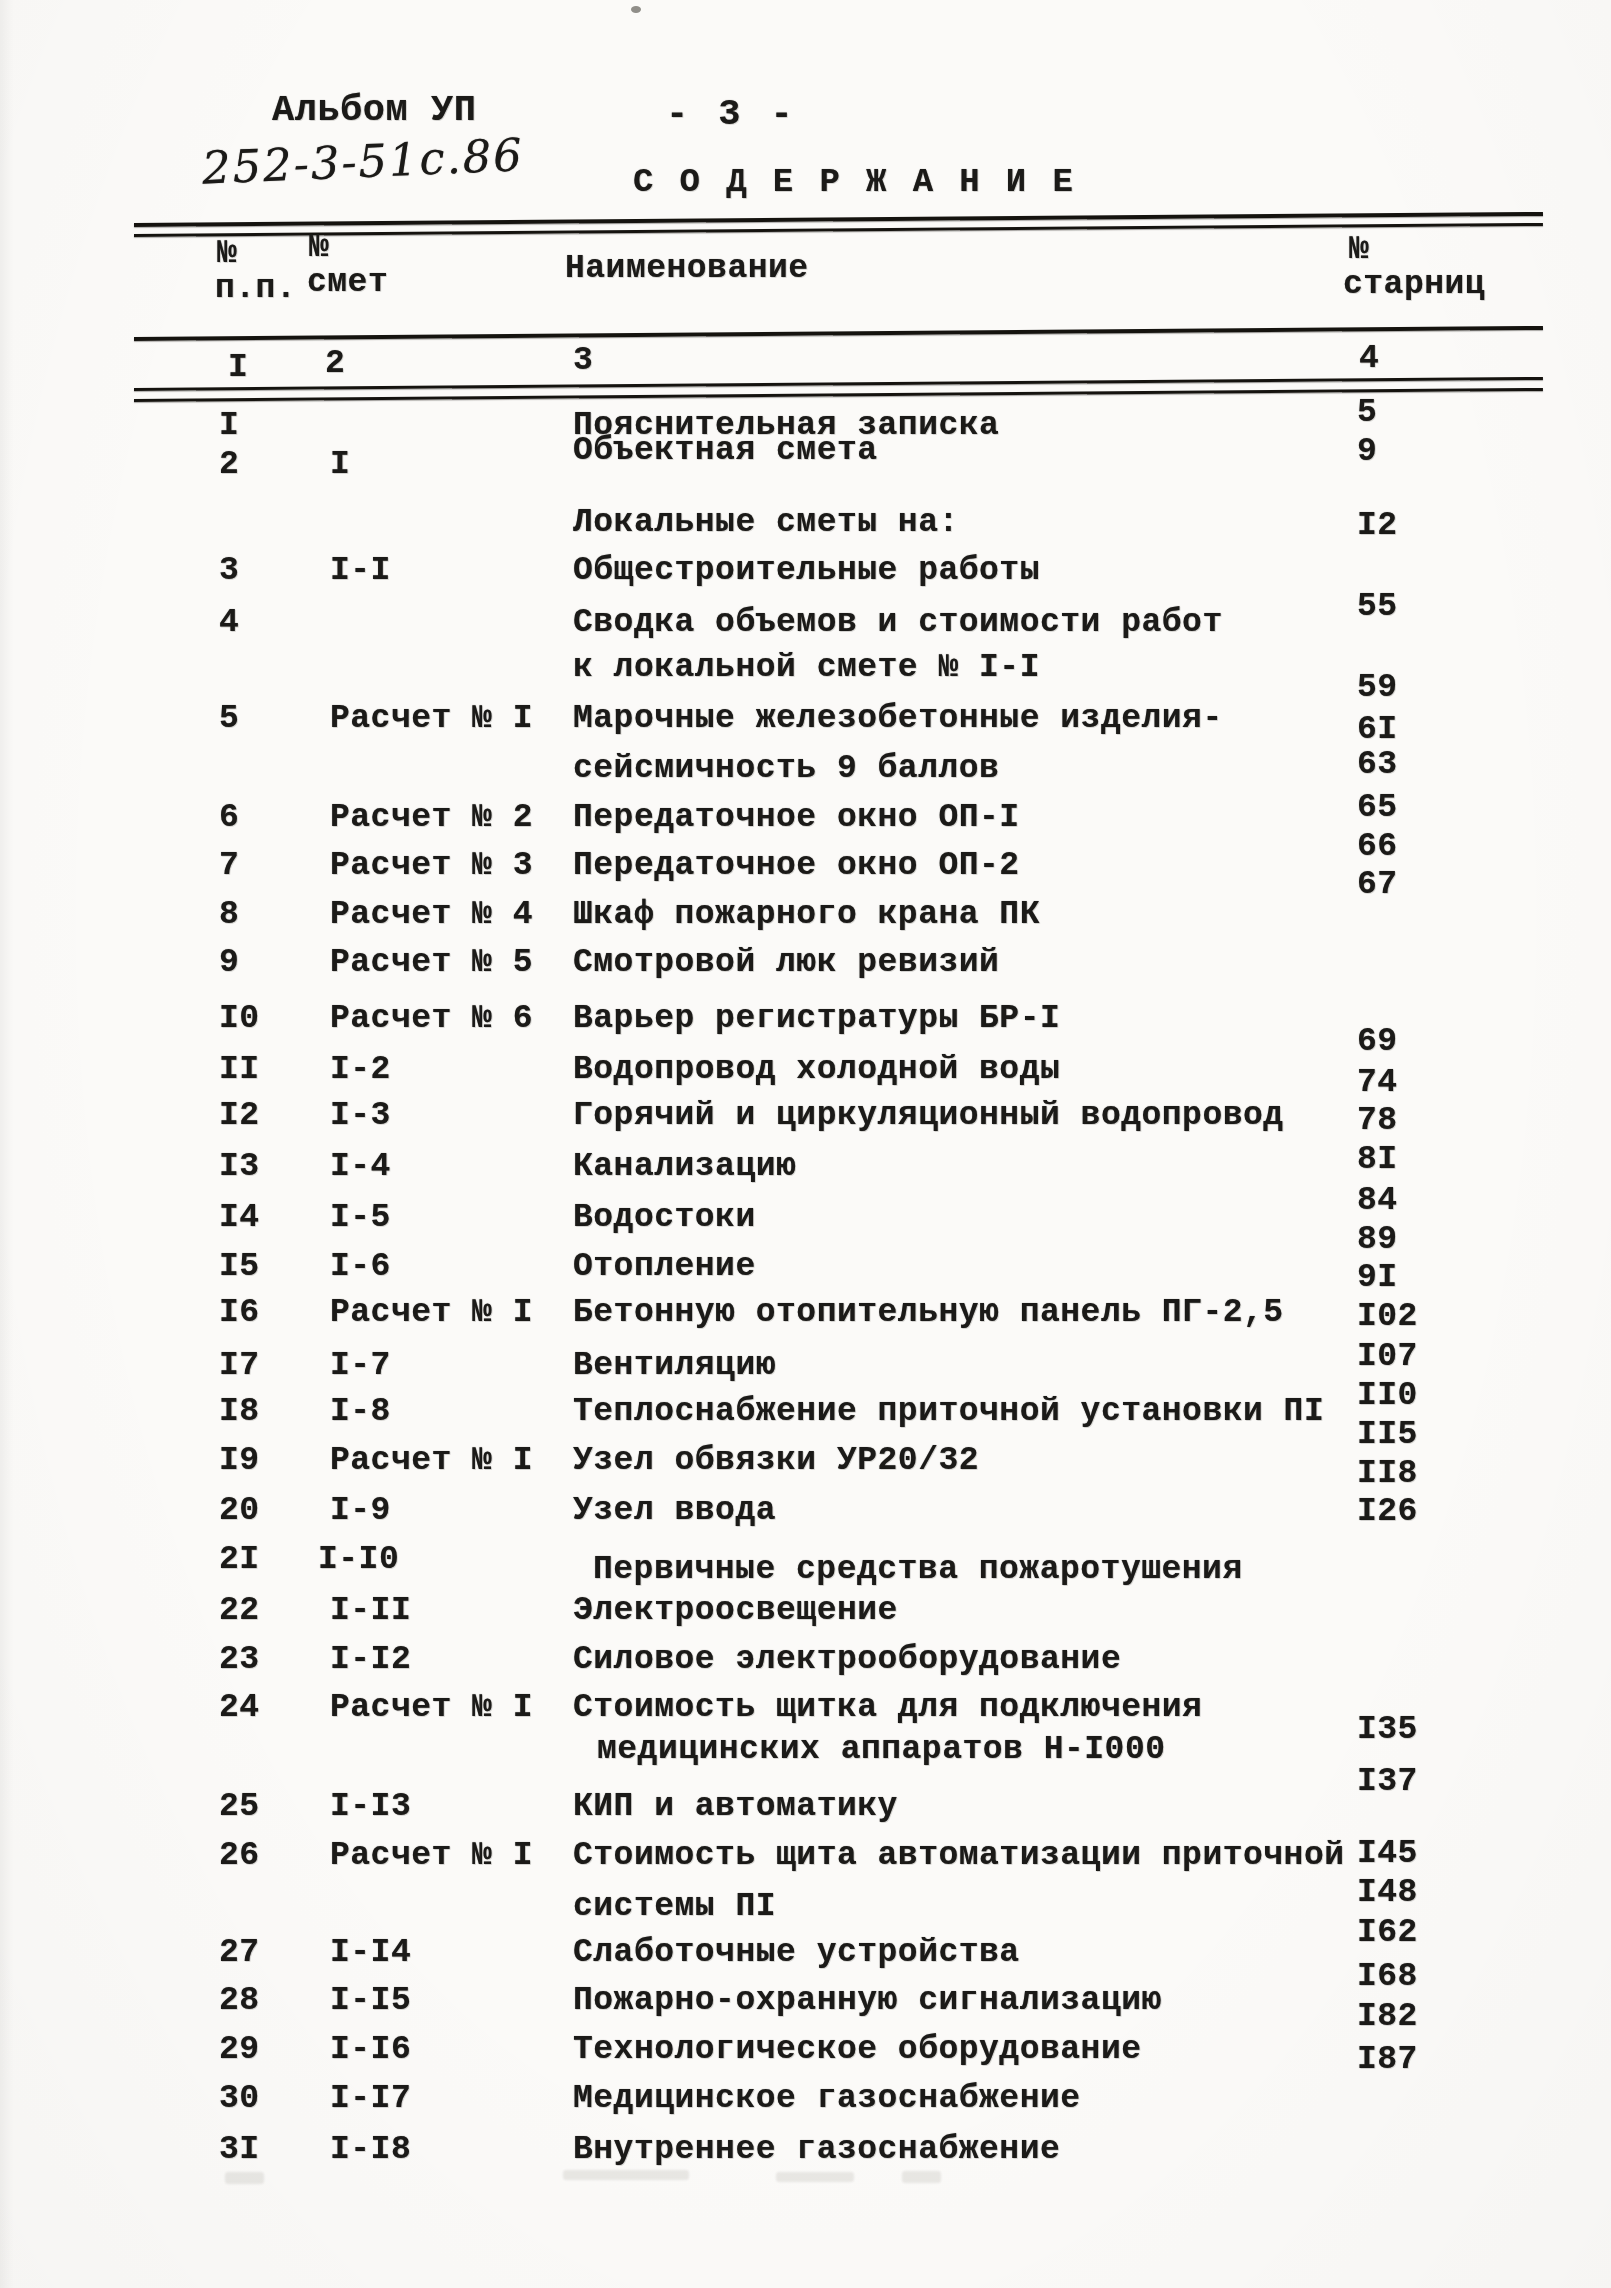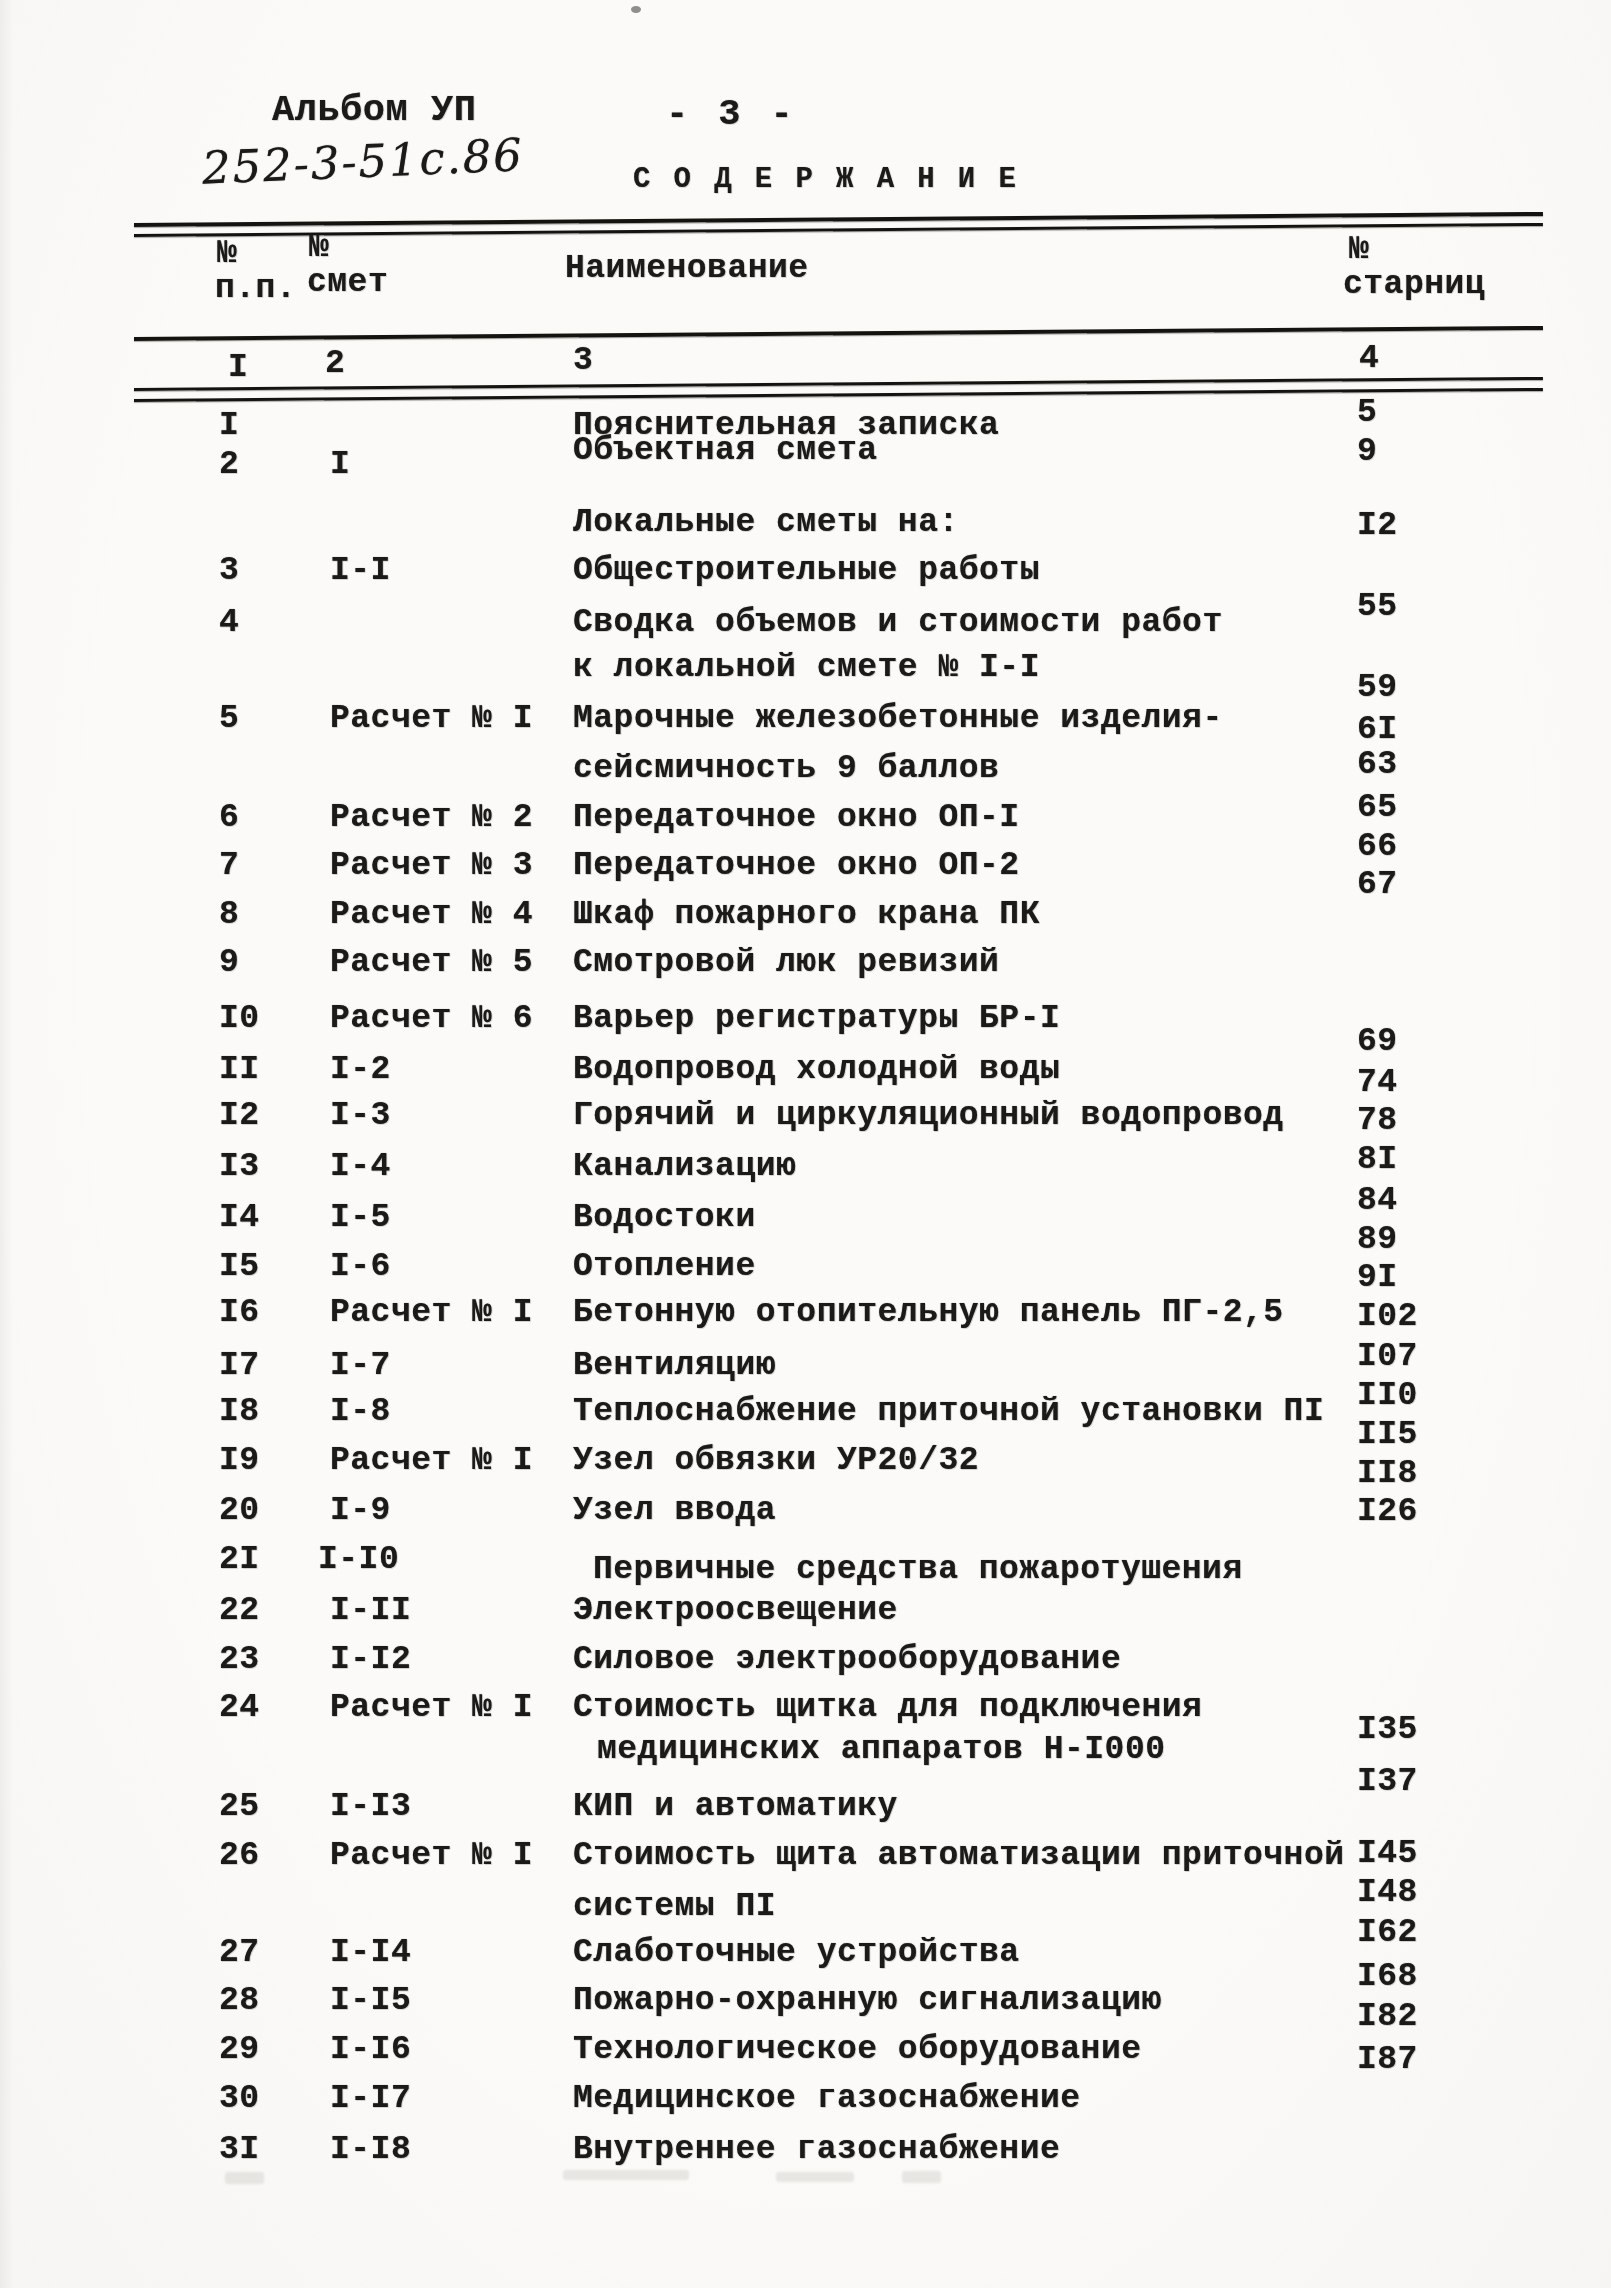--- a/index.html
+++ b/index.html
@@ -19,21 +19,21 @@
   .t{
     position:absolute;
     font-size:33px;
     line-height:1.05;
     white-space:pre;
     letter-spacing:0.5px;
     text-shadow:0 0 1px rgba(25,22,20,0.55), 1px 1px 0 rgba(25,22,20,0.12);
   }
   .hdr-album{font-size:37px;}
   .hdr-sheet{font-size:37px;letter-spacing:3.9px;}
-  .hdr-title{font-size:29px;letter-spacing:2.9px;}
+  .hdr-title{font-size:34px;letter-spacing:2.9px;}
   .hdr-code{
     font-family:"DejaVu Serif","Liberation Serif",serif;
     font-style:italic;font-weight:400;
     font-size:45px;letter-spacing:1.9px;
     transform:rotate(-2.4deg);
     text-shadow:0 0 1px rgba(25,22,20,0.65);
   }
   .rule{
     position:absolute;left:134px;width:1409px;height:0;
     border-top:4.9px solid #15130f;

